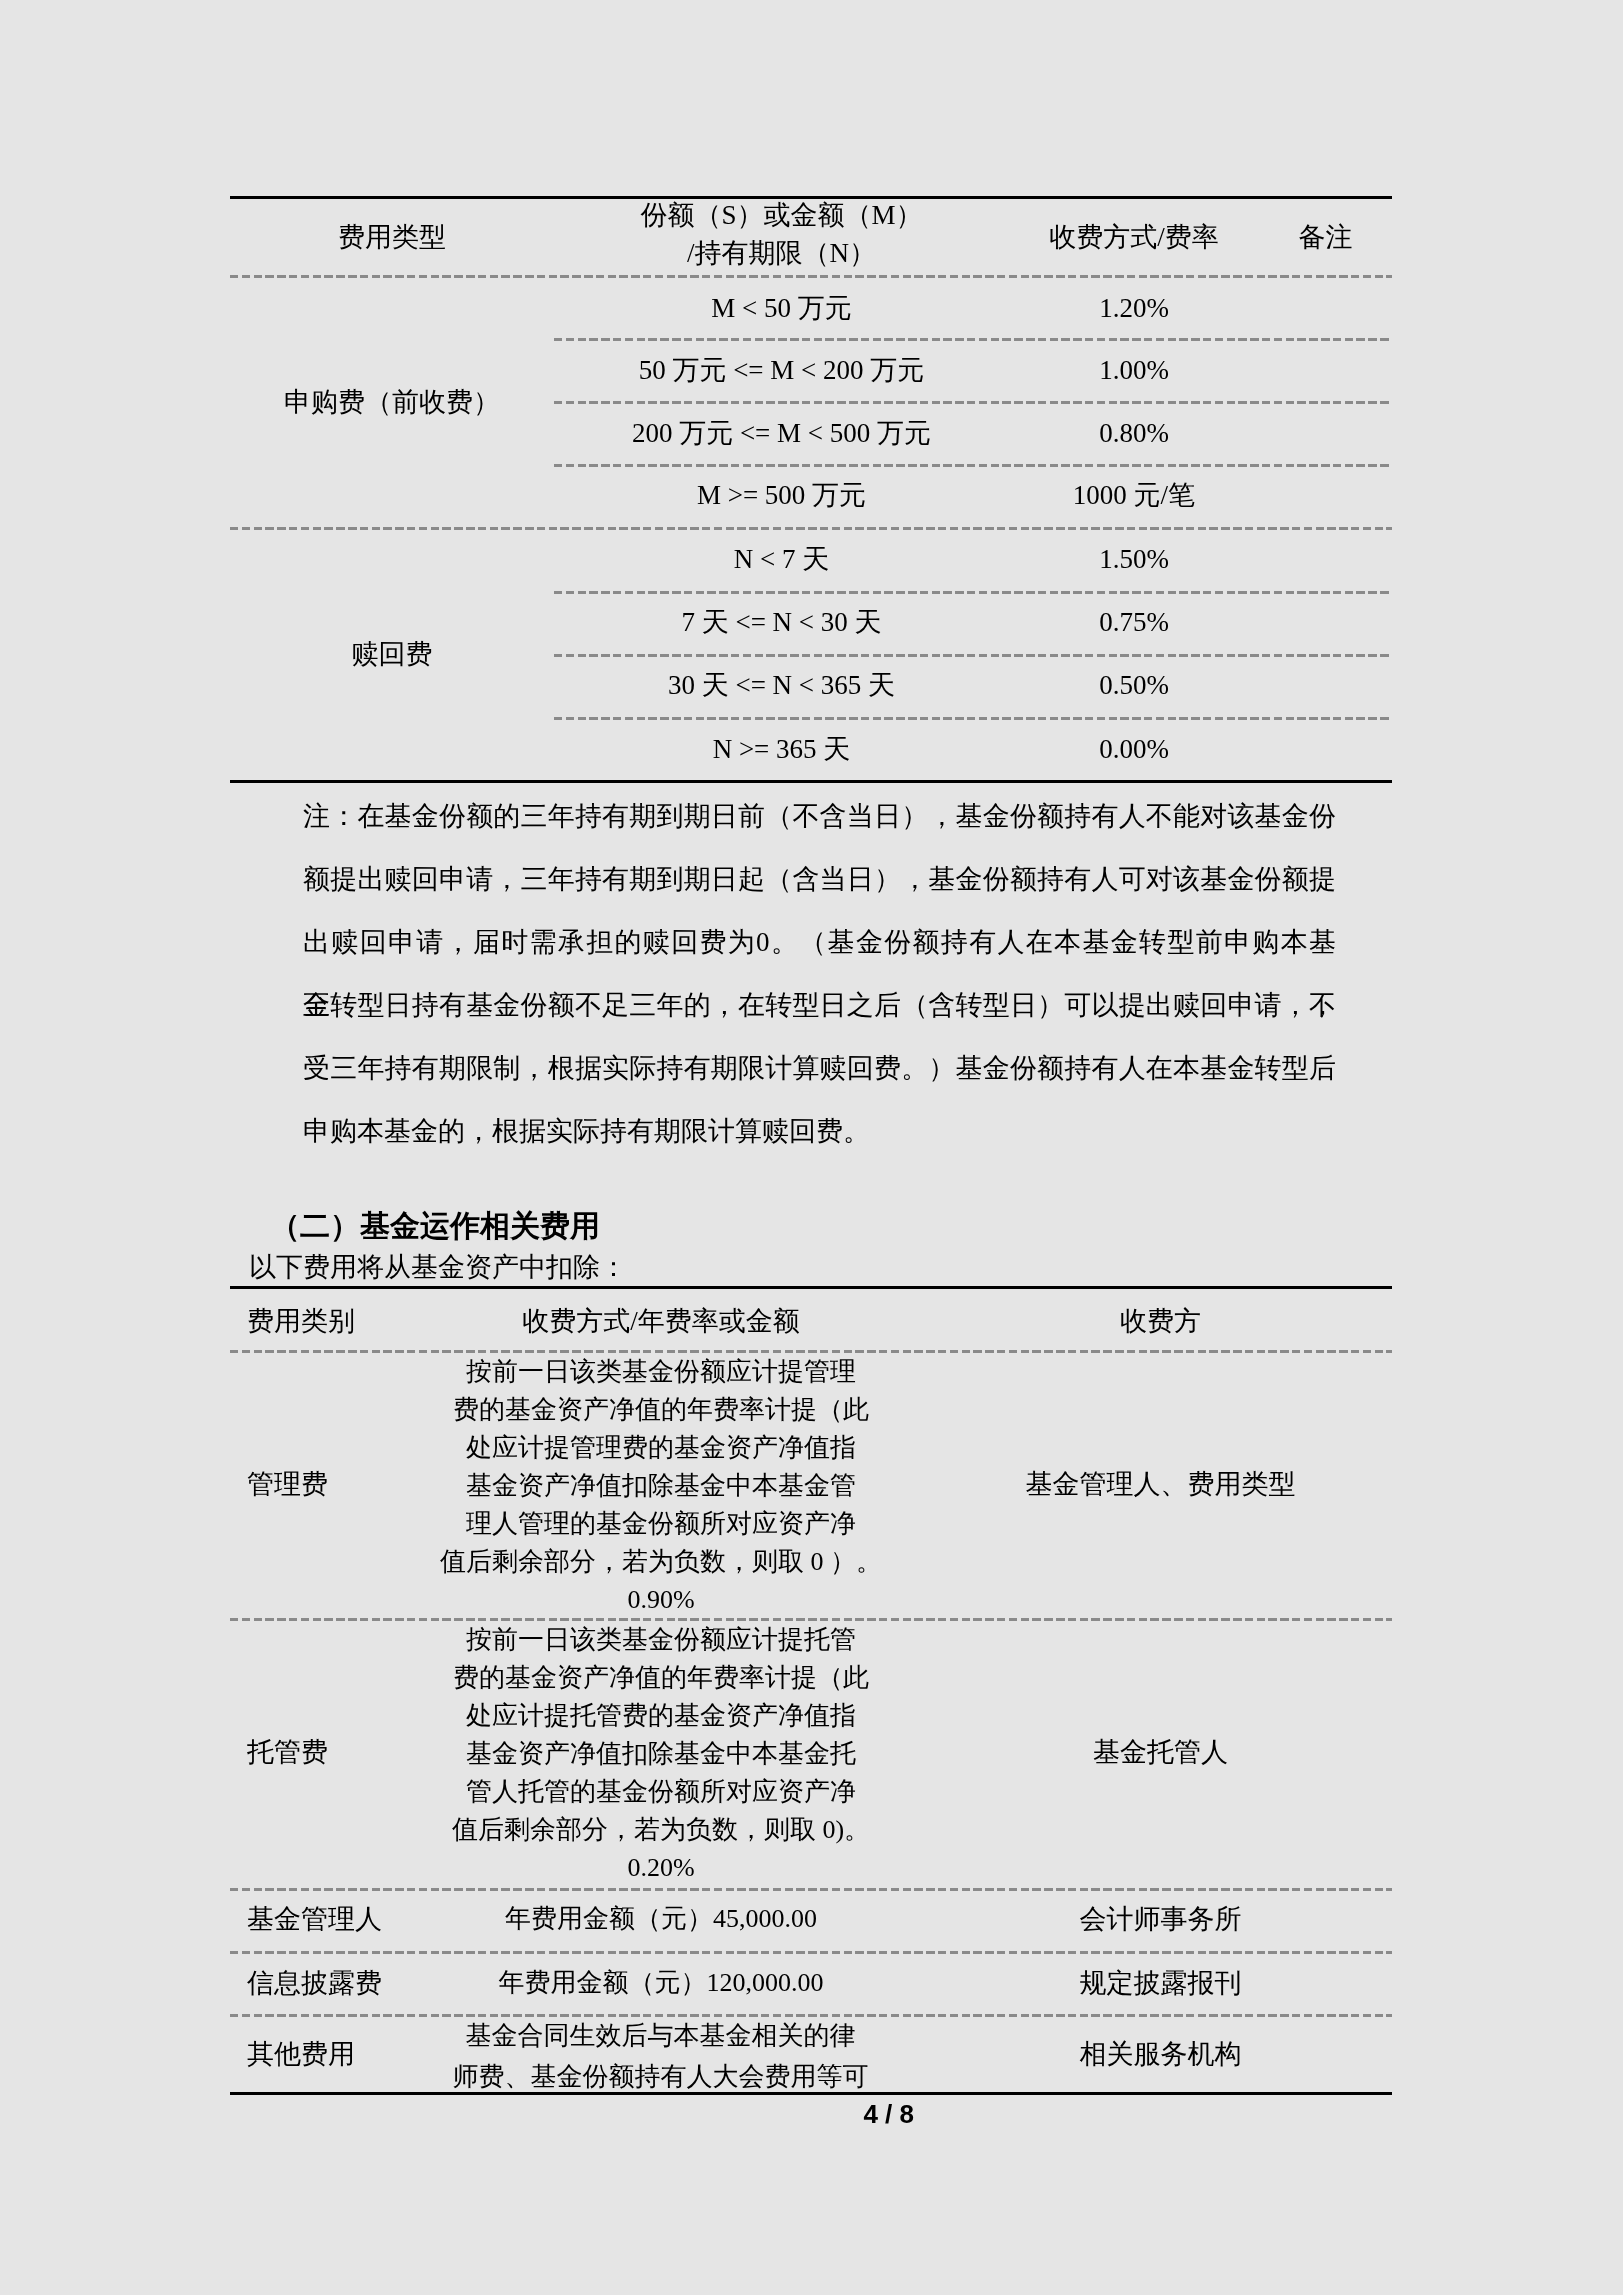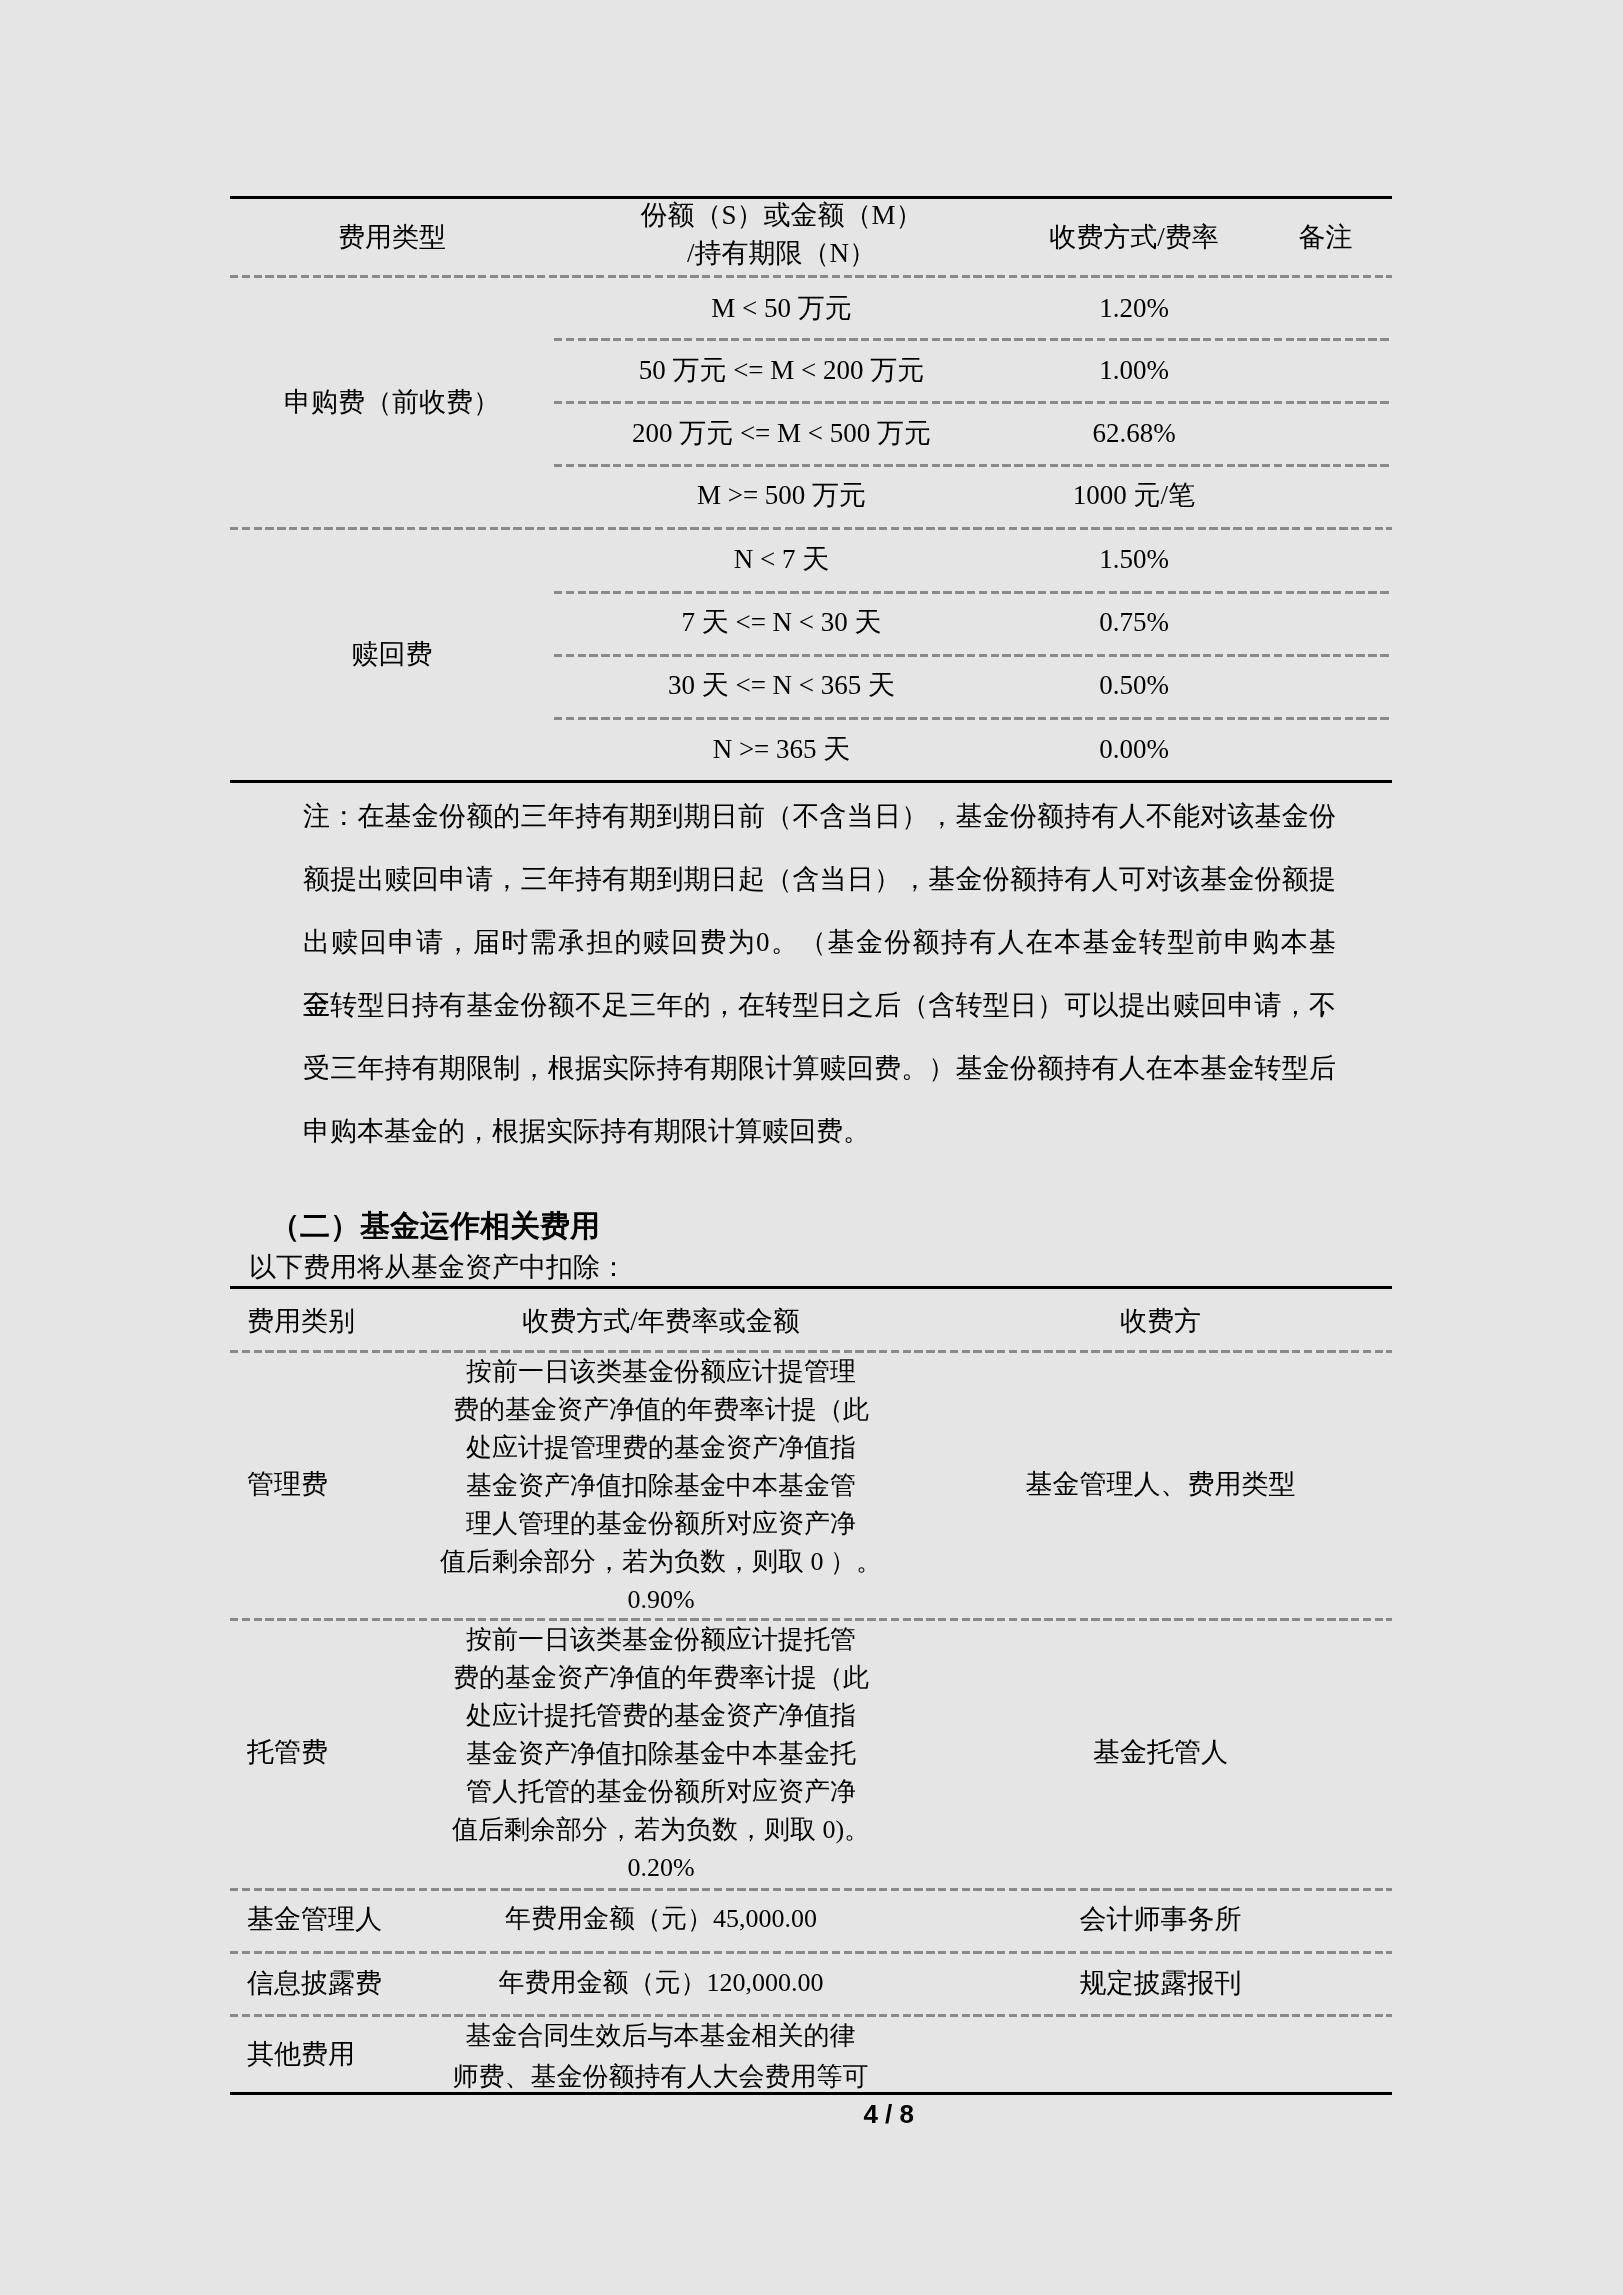--- a/index.html
+++ b/index.html
@@ -40,21 +40,21 @@
 
   <div class="t c" style="left:554px;top:291px;width:455px;">M &lt; 50 万元</div>
   <div class="t c" style="left:1010px;top:291px;width:248px;">1.20%</div>
   <div class="dl" style="left:554px;top:338px;width:838px;"></div>
 
   <div class="t c" style="left:554px;top:353px;width:455px;">50 万元 &lt;= M &lt; 200 万元</div>
   <div class="t c" style="left:1010px;top:353px;width:248px;">1.00%</div>
   <div class="dl" style="left:554px;top:401px;width:838px;"></div>
 
   <div class="t c" style="left:554px;top:416px;width:455px;">200 万元 &lt;= M &lt; 500 万元</div>
-  <div class="t c" style="left:1010px;top:416px;width:248px;">62.68%</div>
+  <div class="t c" style="left:1010px;top:416px;width:248px;">0.80%</div>
   <div class="dl" style="left:554px;top:464px;width:838px;"></div>
 
   <div class="t c" style="left:554px;top:478px;width:455px;">M &gt;= 500 万元</div>
   <div class="t c" style="left:1010px;top:478px;width:248px;">1000 元/笔</div>
 
   <div class="dl" style="left:230px;top:527px;width:1162px;"></div>
 
   <div class="t c" style="left:230px;top:637px;width:324px;">赎回费</div>
 
   <div class="t c" style="left:554px;top:542px;width:455px;">N &lt; 7 天</div>
@@ -132,19 +132,20 @@
   <div class="t c" style="left:432px;top:1966px;width:458px;font-size:26px;">年费用金额（元）120,000.00</div>
   <div class="t c" style="left:929px;top:1966px;width:463px;">规定披露报刊</div>
 
   <div class="dl" style="left:230px;top:2014px;width:1162px;"></div>
 
   <div class="t" style="left:247px;top:2037px;">其他费用</div>
   <div class="m2block" style="left:412px;top:2015px;">
     <div class="m2-line">基金合同生效后与本基金相关的律</div>
     <div class="m2-line">师费、基金份额持有人大会费用等可</div>
   </div>
+  <div class="t c" style="left:929px;top:2037px;width:463px;">相关服务机构</div>
 
   <div class="hl" style="left:230px;top:2092px;width:1162px;height:3.3px;"></div>
 
   <div class="footer">4 / 8</div>
 
 </div>
 
 
 </body></html>

